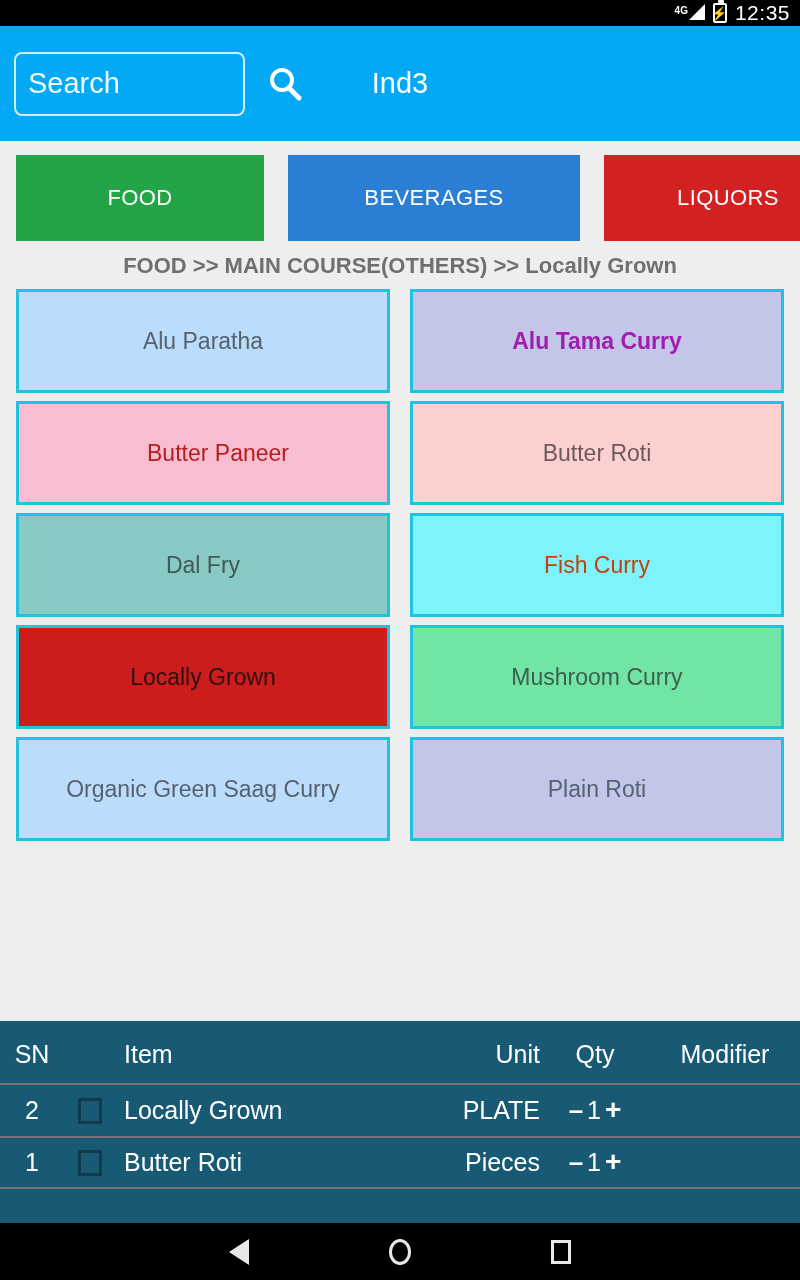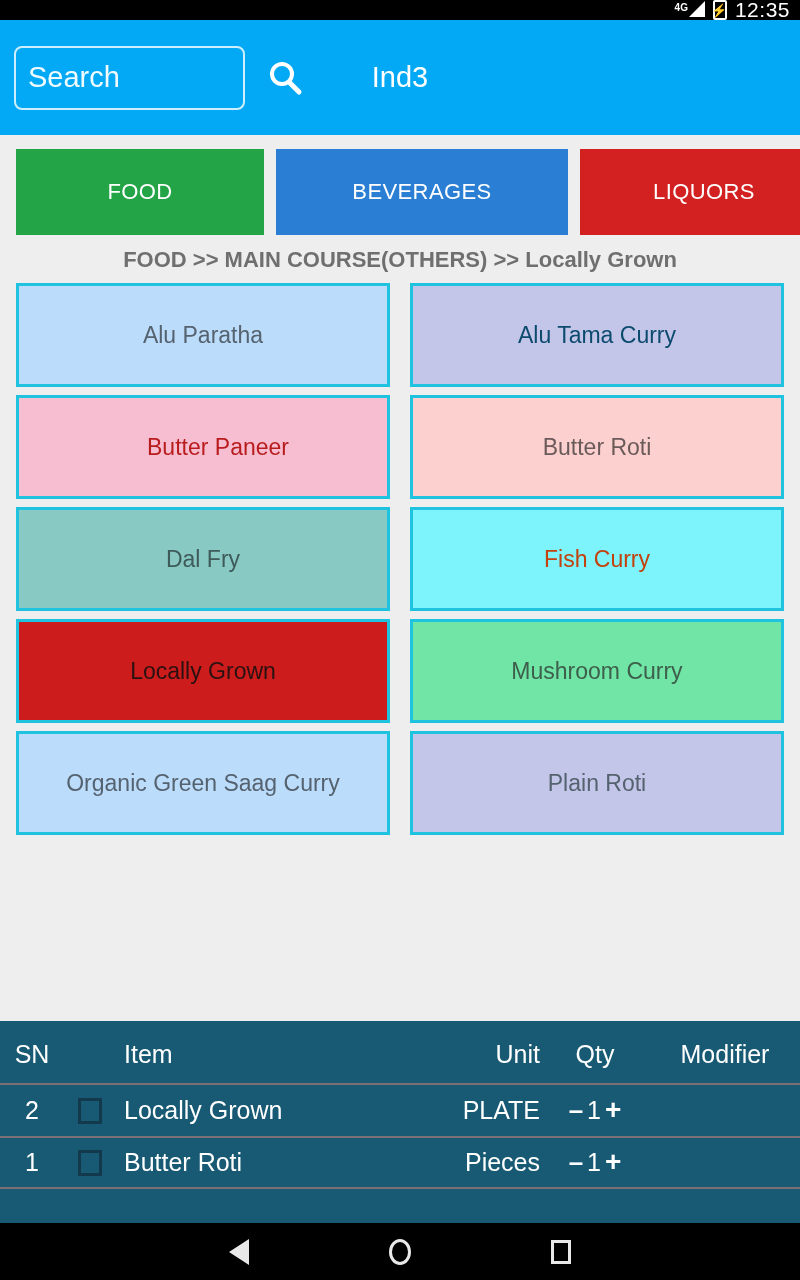--- a/index.html
+++ b/index.html
@@ -6,21 +6,21 @@
   html, body {
     width: 800px; height: 1280px;
     background: #eeeeee;
     font-family: "Liberation Sans", sans-serif;
     overflow: hidden;
   }
   #app { position: relative; width: 800px; height: 1280px; }
 
   
   .status-bar {
-    height: 20px; background: #000000;
+    height: 26px; background: #000000;
     display: flex; align-items: center; justify-content: flex-end;
     padding-right: 10px; gap: 8px;
   }
   .sig-wrap { display: flex; align-items: flex-end; gap: 1px; }
   .sig-4g { color: #ffffff; font-size: 10px; line-height: 10px; font-weight: 700; margin-bottom: 6px; }
   .sig-tri {
     width: 0; height: 0;
     border-left: 16px solid transparent;
     border-bottom: 16px solid #ffffff;
     margin-bottom: 2px;
@@ -57,21 +57,21 @@
     width: 180px; height: 72px;
     background: linear-gradient(180deg, #1bb35b 0%, #22b45e 38%, #4f9677 100%);
     color: #ffffff; font-size: 23px; font-weight: 700; letter-spacing: .3px;
     display: flex; align-items: center; justify-content: center;
     border: none;
   }
 
   
   .tabs {
     display: flex; align-items: flex-start;
-    padding: 14px 0 0 16px; gap: 12px;
+    padding: 14px 0 0 16px; gap: 24px;
     overflow: hidden;
   }
   .tab {
     height: 86px; flex: 0 0 auto;
     display: flex; align-items: center; justify-content: center;
     color: #ffffff; font-size: 22px; letter-spacing: .4px;
   }
   .tab-food { width: 248px; background: #22a447; }
   .tab-bev  { width: 292px; background: #2a7fd4; }
   .tab-liq  { width: 248px; background: #d32020; }
@@ -175,21 +175,21 @@
     <div class="tab tab-food" style="background: rgb(34, 164, 71);">FOOD</div>
     <div class="tab tab-bev" style="background: rgb(42, 127, 212);">BEVERAGES</div>
     <div class="tab tab-liq" style="background: rgb(211, 32, 32);">LIQUORS</div>
 
   </div>
 
   <div class="breadcrumb">FOOD &gt;&gt; MAIN COURSE(OTHERS) &gt;&gt; Locally Grown</div>
 
   <div class="grid">
     <div class="item-tile" style="background: rgb(188, 220, 251); color: rgb(85, 98, 111);">Alu Paratha</div>
-    <div class="item-tile" style="background: rgb(195, 198, 232); color: #0c4a6e;">Alu Tama Curry</div>
+    <div class="item-tile" style="background: rgb(195, 198, 232); color: #a21caf; font-weight: bold;">Alu Tama Curry</div>
     <div class="item-tile" style="background: rgb(247, 190, 210); color: #b91c1c; padding-left: 36px;">Butter Paneer</div>
     <div class="item-tile" style="background: rgb(253, 208, 208); color: rgb(107, 90, 90);">Butter Roti</div>
     <div class="item-tile" style="background: rgb(137, 201, 195); color: rgb(62, 91, 90);">Dal Fry</div>
     <div class="item-tile" style="background: rgb(125, 244, 251); color: #c2410c;">Fish Curry</div>
     <div class="item-tile" style="background: rgb(204, 28, 28); color: rgb(43, 17, 17);">Locally Grown</div>
     <div class="item-tile" style="background: rgb(112, 229, 166); color: rgb(61, 95, 76);">Mushroom Curry</div>
     <div class="item-tile" style="background: rgb(188, 220, 251); color: rgb(85, 98, 111);">Organic Green Saag Curry</div>
     <div class="item-tile" style="background: rgb(195, 198, 232); color: rgb(85, 98, 111);">Plain Roti</div>
   </div>
 

